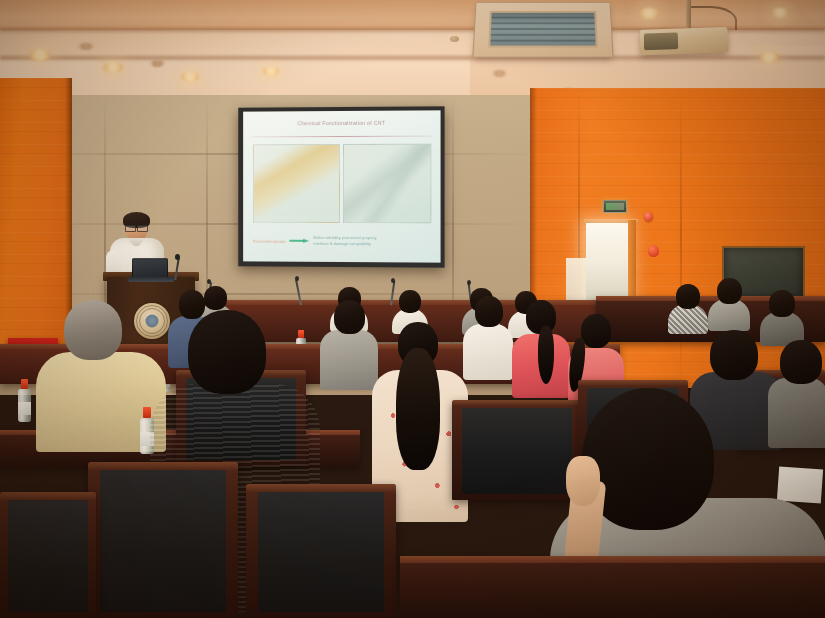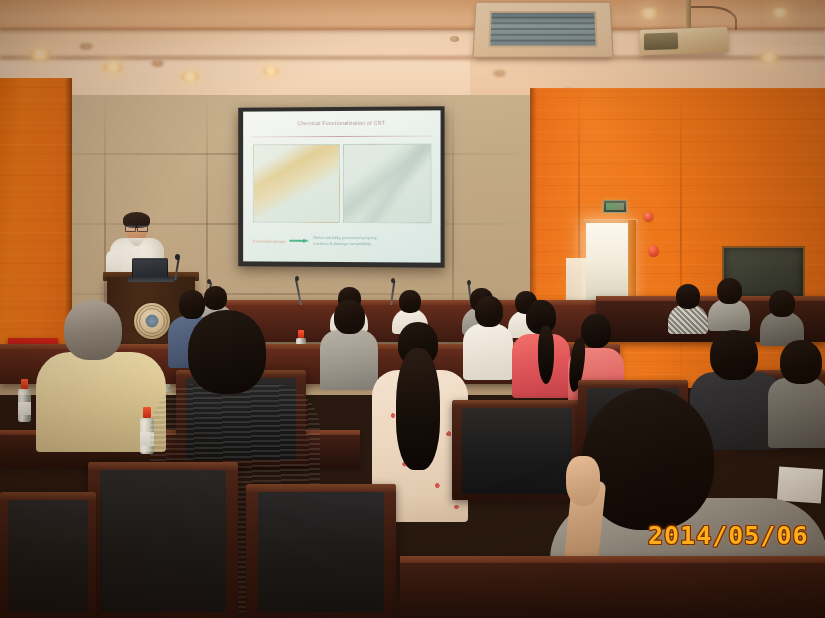--- a/index.html
+++ b/index.html
@@ -846,15 +846,14 @@
     <div class="hand" style="left:28px;top:68px;width:34px;height:50px;border-radius:40% 40% 45% 45%;"></div>
   </div>
 
   <div class="desk desk-dark" style="left:400px;top:556px;width:425px;height:62px;">
     <div class="desk-lip" style="height:7px;"></div>
   </div>
 
   <div class="warmcast"></div>
   <div class="vignette"></div>
 
-  <div class="datestamp">2014/05/06</div>
 
 </div>
 
 </body></html>

